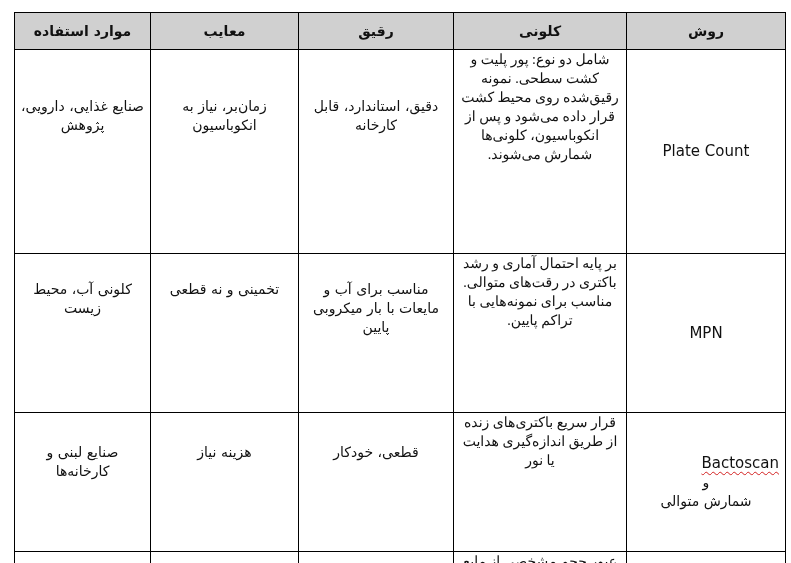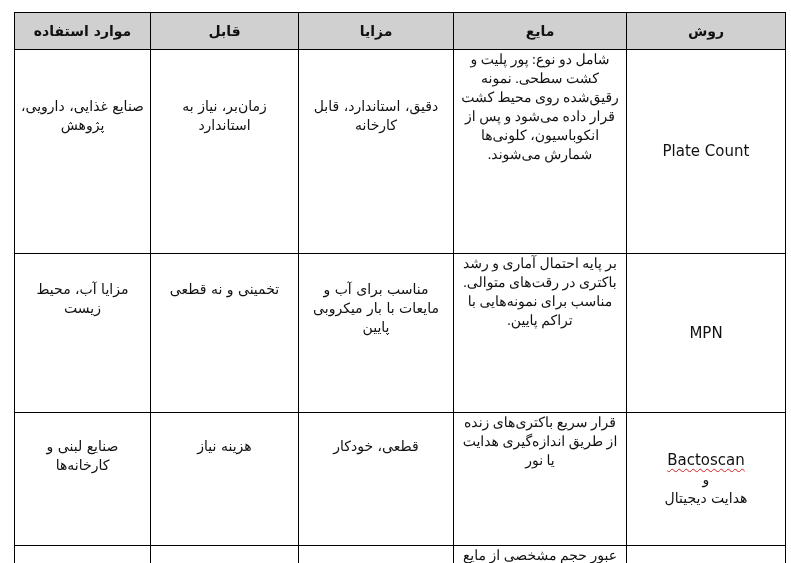--- a/index.html
+++ b/index.html
@@ -38,28 +38,29 @@
       font-size: 14px;
     }
     td.method { vertical-align: middle; }
     td.desc { vertical-align: top; padding-top: 2px; font-size: 14.5px; font-family: Liberation Serif, serif; }
     td.cell { vertical-align: top; }
     tr.r1 td { height: 156px; }
     tr.r1 td.cell { padding-top: 47px; }
     tr.r2 td { height: 132px; }
     tr.r2 td.cell { padding-top: 26px; }
     tr.r3 td { height: 108px; }
-    tr.r3 td.cell { padding-top: 24px; }
+    tr.r3 td.cell { padding-top: 30px; }
     tr.r4 td { height: 88px; }
     tr.r4 td.cell { padding-top: 26px; }
     .latin {
       font-family: "DejaVu Sans", sans-serif;
       font-size: 15px;
       direction: ltr;
       unicode-bidi: embed;
+      text-align: right;
     }
     .spell {
       text-decoration: underline wavy #d32020;
       text-decoration-thickness: 1px;
       text-underline-offset: 3px;
     }
     .line { display: block; }
     col.c-method { width: 159px; }
     col.c-desc { width: 173px; }
     col.c-adv { width: 155px; }
@@ -73,50 +74,50 @@
   <colgroup>
     <col class="c-method">
       <col class="c-desc">
       <col class="c-adv">
       <col class="c-dis">
       <col class="c-use">
   </colgroup>
   <thead>
     <tr>
       <th>روش</th>
-      <th>مایع</th>
-      <th>مزایا</th>
-      <th>قابل</th>
+      <th>کلونی</th>
+      <th>رقیق</th>
+      <th>معایب</th>
       <th>موارد استفاده</th>
     </tr>
   </thead>
   <tbody>
     <tr class="r1">
       <td class="method">
         <span class="latin">Plate Count</span>
       </td>
       <td class="desc">شامل دو نوع: پور پلیت و کشت سطحی. نمونه رقیق‌شده روی محیط کشت قرار داده می‌شود و پس از انکوباسیون، کلونی‌ها شمارش می‌شوند.</td>
       <td class="cell">دقیق، استاندارد، قابل کارخانه</td>
-      <td class="cell">زمان‌بر، نیاز به استاندارد</td>
+      <td class="cell">زمان‌بر، نیاز به انکوباسیون</td>
       <td class="cell">صنایع غذایی، دارویی، پژوهش</td>
     </tr>
     <tr class="r2">
       <td class="method">
         <span class="latin">MPN</span>
       </td>
       <td class="desc">بر پایه احتمال آماری و رشد باکتری در رقت‌های متوالی. مناسب برای نمونه‌هایی با تراکم پایین.</td>
       <td class="cell">مناسب برای آب و مایعات با بار میکروبی پایین</td>
       <td class="cell">تخمینی و نه قطعی</td>
-      <td class="cell">مزایا آب، محیط زیست</td>
+      <td class="cell">کلونی آب، محیط زیست</td>
     </tr>
     <tr class="r3">
       <td class="method">
         <span class="line latin spell">Bactoscan</span>
         <span class="line">و</span>
-        <span class="line">هدایت دیجیتال</span>
+        <span class="line">شمارش متوالی</span>
       </td>
       <td class="desc">قرار سریع باکتری‌های زنده از طریق اندازه‌گیری هدایت یا نور</td>
       <td class="cell">قطعی، خودکار</td>
       <td class="cell">هزینه نیاز</td>
       <td class="cell">صنایع لبنی و کارخانه‌ها</td>
     </tr>
     <tr class="r4">
       <td class="method">
         
       </td>

